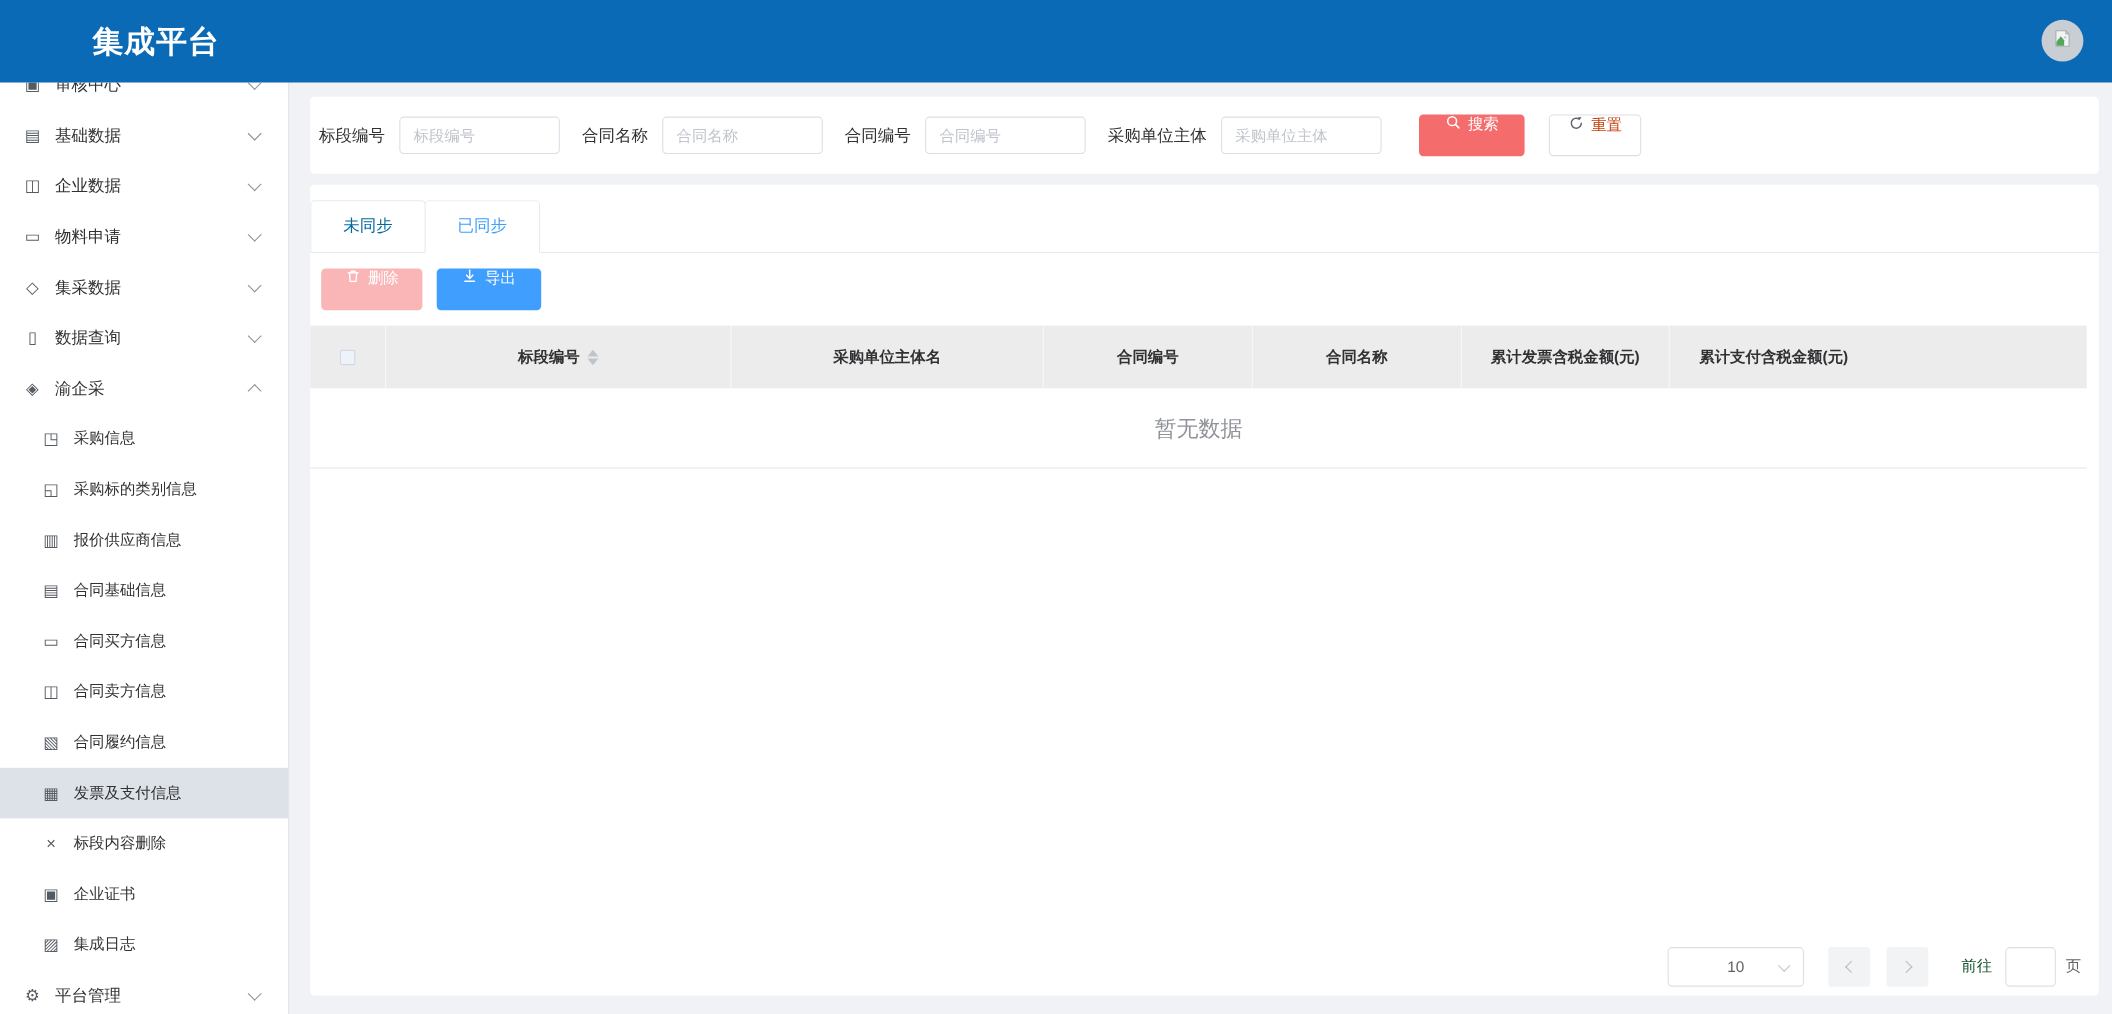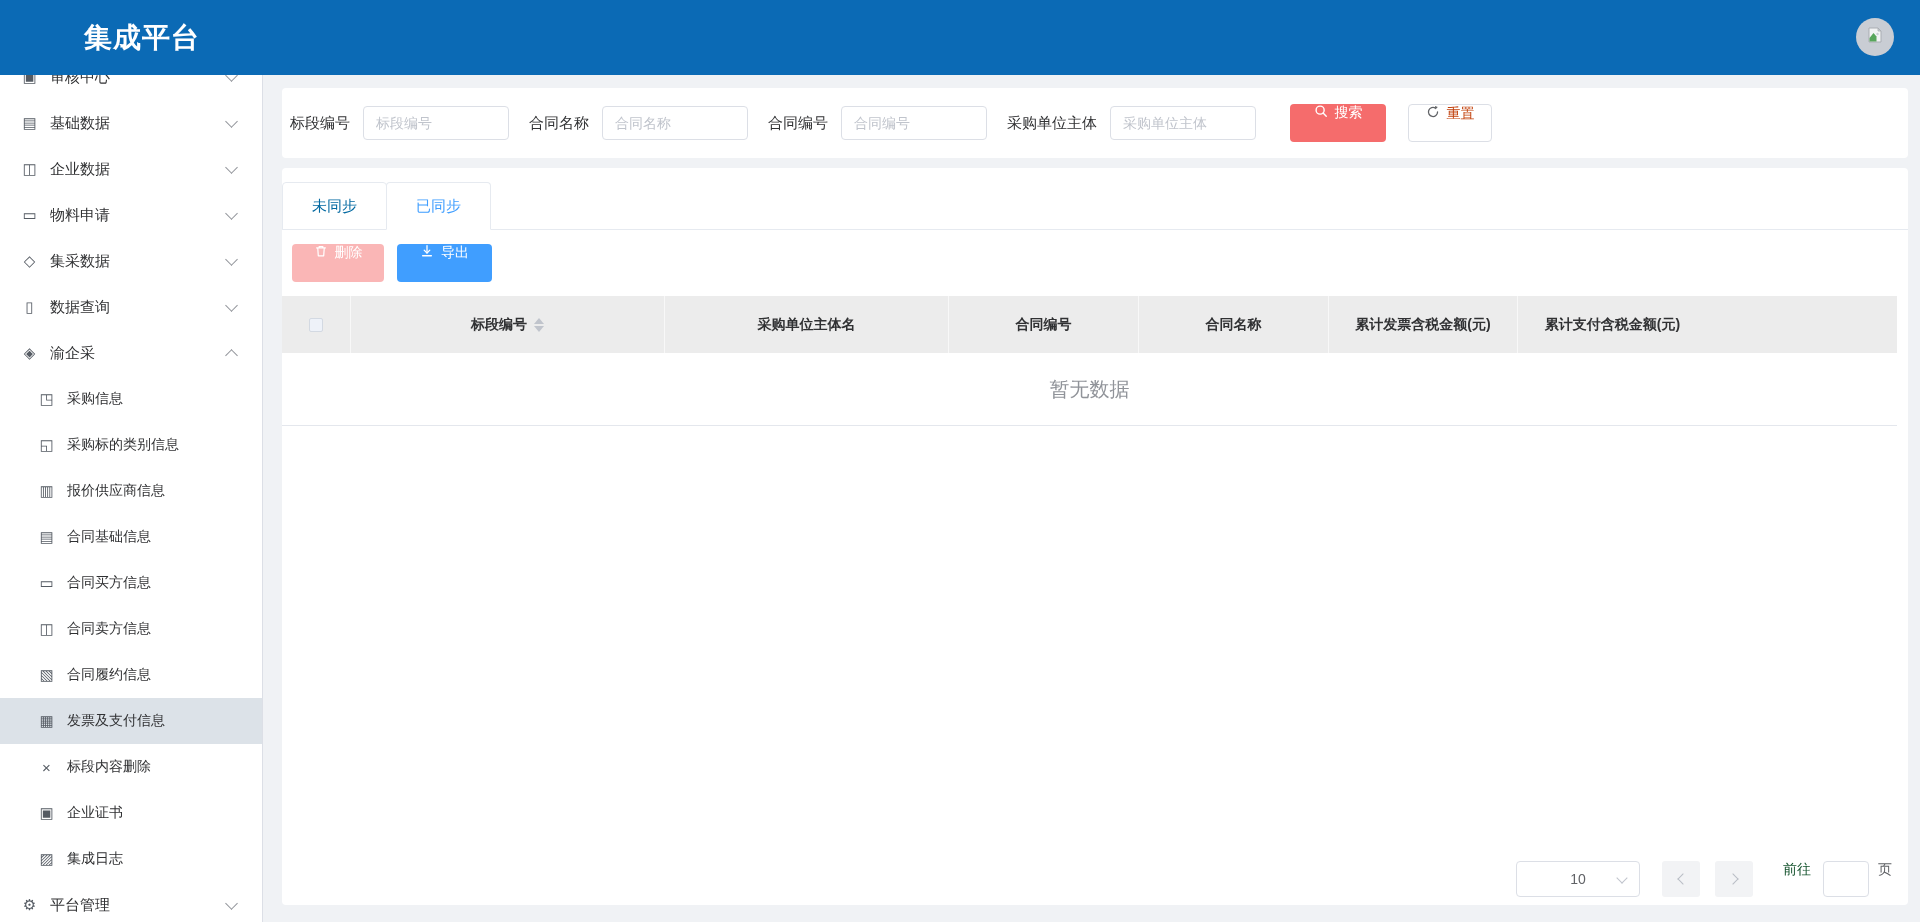--- a/index.html
+++ b/index.html
@@ -53,21 +53,21 @@
   .thead { display:flex; background:#ececec; height:57px; align-items:center; }
   .th { font-weight:bold; color:#303133; text-align:center; display:flex; align-items:center; justify-content:center; height:100%; border-right:1px solid #f8f8f8; white-space:nowrap; overflow:hidden; }
   .th:last-child { border-right:none; }
   .sort-carets { display:inline-flex; flex-direction:column; margin-left:7px; cursor:pointer; }
   .caret-up { width:0; height:0; border-left:5px solid transparent; border-right:5px solid transparent; border-bottom:6px solid #c0c4cc; margin-bottom:2px; }
   .caret-down { width:0; height:0; border-left:5px solid transparent; border-right:5px solid transparent; border-top:6px solid #c0c4cc; }
   .checkbox { width:14px; height:14px; border:1px solid #d3d9e2; border-radius:2px; background:#eef2f9; cursor:pointer; }
   .empty-row { height:73px; display:flex; align-items:center; justify-content:center; border-bottom:1px solid #e4e7ed; color:#909399; font-size:20px; }
 
   
-  .pagination { position:absolute; right:16px; bottom:8px; display:flex; }
+  .pagination { position:absolute; right:16px; bottom:8px; display:flex; align-items:center; }
   .page-size { width:124px; height:36px; border:1px solid #dcdfe6; border-radius:4px; display:flex; align-items:center; justify-content:center; position:relative; color:#606266; font-size:14px; cursor:pointer; background:#fff; }
   .page-size .sel-chev { position:absolute; right:13px; top:14px; width:8px; height:8px; border-right:1.4px solid #c0c4cc; border-bottom:1.4px solid #c0c4cc; transform:rotate(45deg); margin-top:-2px; }
   .pg-btn { width:38px; height:36px; background:#f2f3f5; border:none; border-radius:3px; display:flex; align-items:center; justify-content:center; cursor:pointer; }
   .pg-btn.prev { margin-left:22px; }
   .pg-btn.next { margin-left:15px; }
   .pg-chev { width:8px; height:8px; border-right:1.6px solid #b9bdc5; border-bottom:1.6px solid #b9bdc5; }
   .pg-chev.left { transform:rotate(135deg); margin-left:3px; }
   .pg-chev.right { transform:rotate(-45deg); margin-right:3px; }
   .goto-label { margin-left:30px; color:#14532d; font-size:14px; }
   .goto-input { width:46px; height:36px; border:1px solid #dcdfe6; border-radius:4px; margin-left:12px; outline:none; text-align:center; font-size:14px; font-family:"Liberation Sans", sans-serif; }

